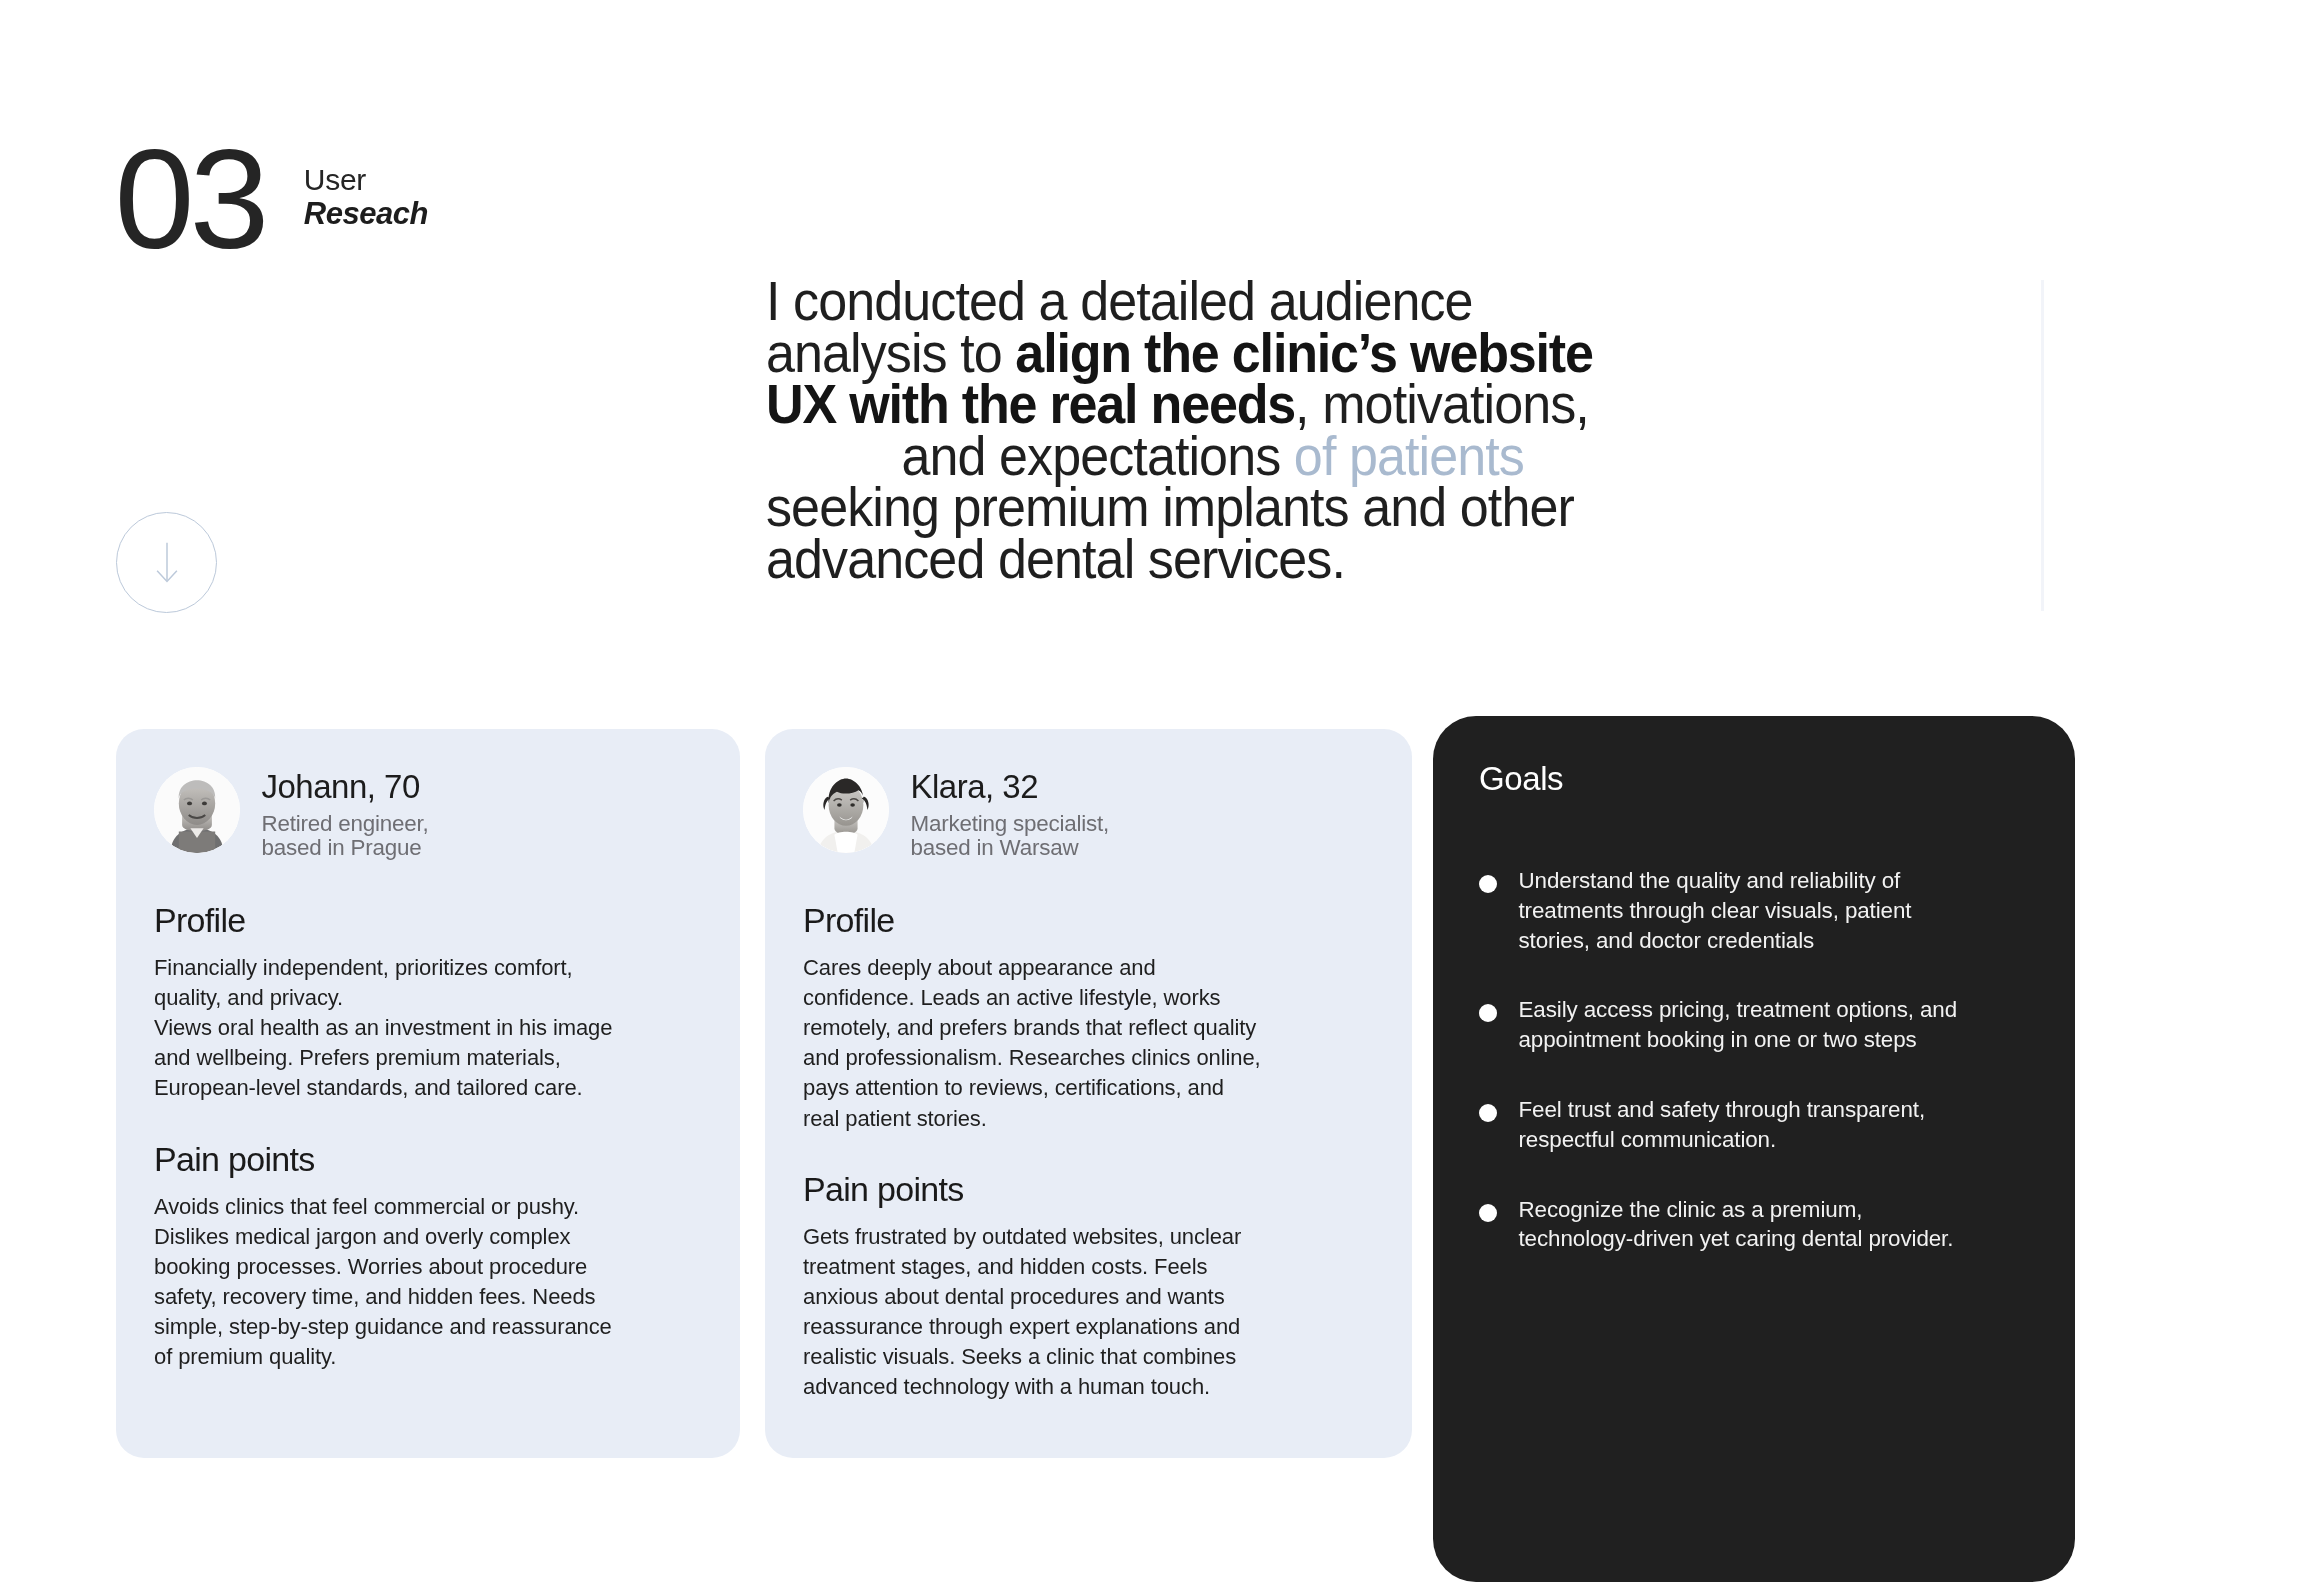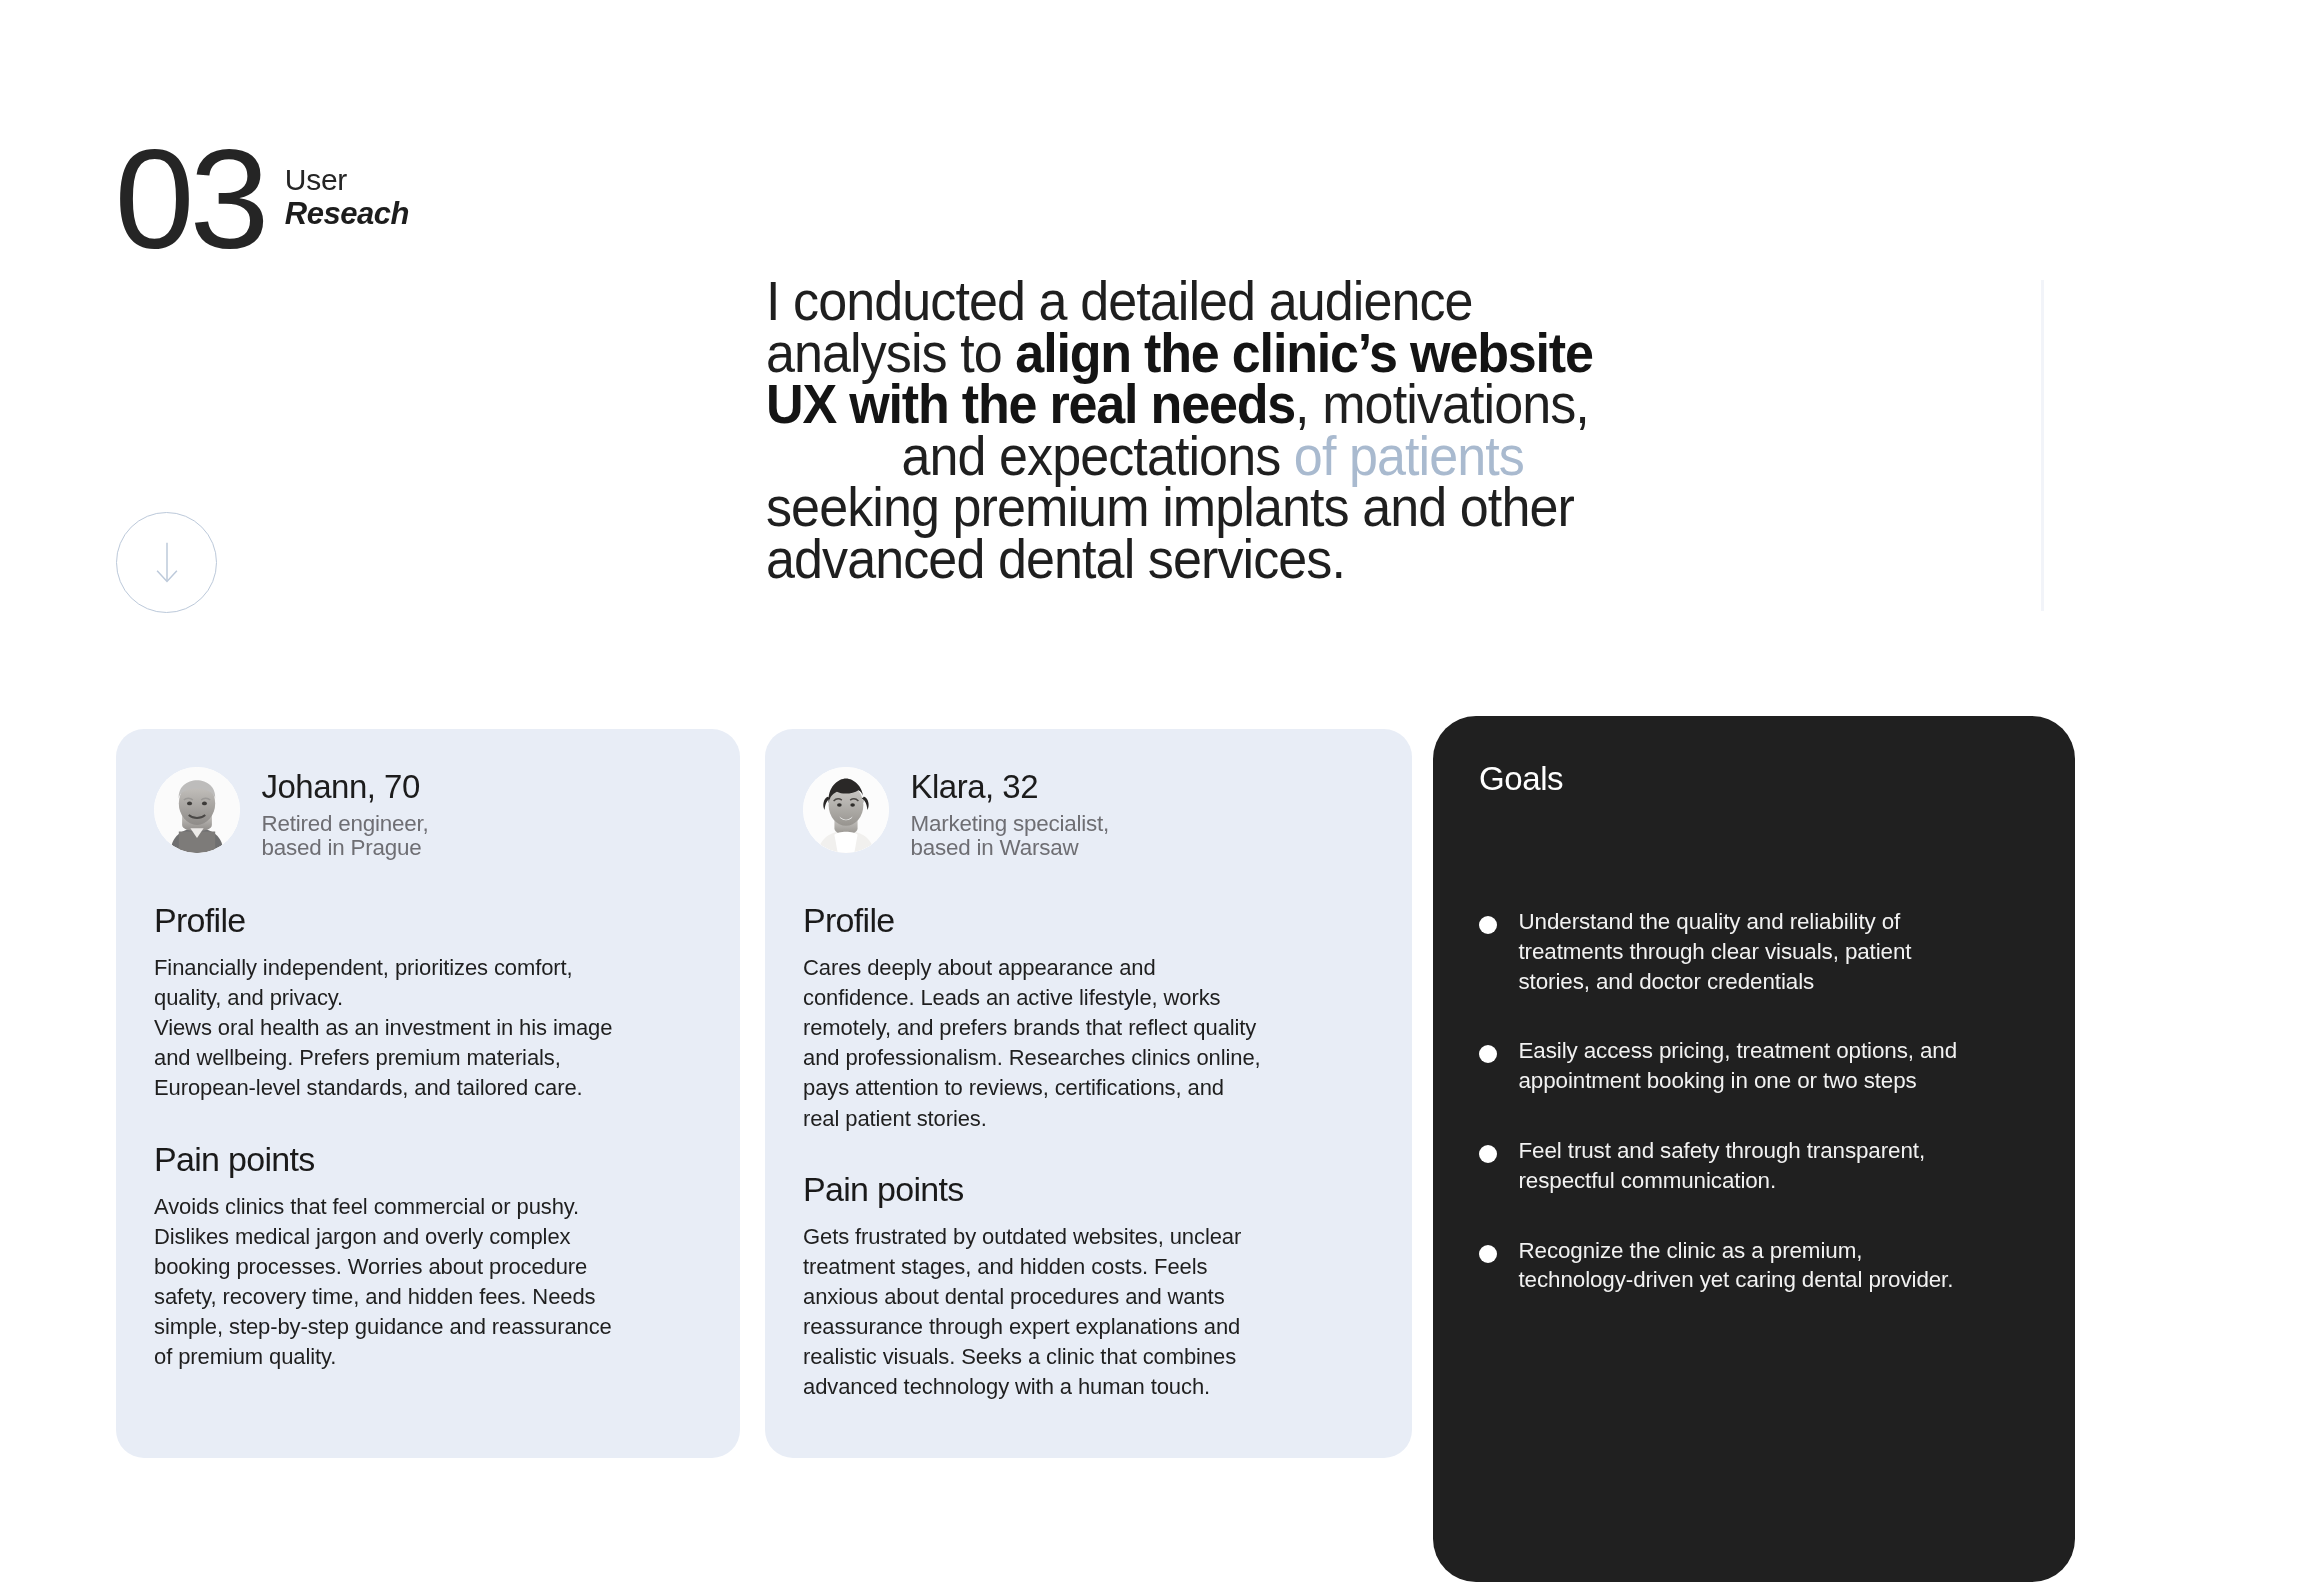--- a/index.html
+++ b/index.html
@@ -16,21 +16,21 @@
     position:absolute; left:116px; top:145px;
     display:flex; align-items:flex-start;
   }
   .section-num {
     font-size:141px; font-weight:300; line-height:0.78;
     letter-spacing:-5px; color:#252525;
     font-family:"Liberation Sans", sans-serif;
     transform:scaleX(1.02);
     height:108px; overflow:hidden;
   }
-  .kicker { margin-left:22px; padding-top:18px; }
+  .kicker { margin-left:41px; padding-top:18px; }
   .kicker-top {
     font-size:30px; font-weight:300; color:#252525;
     line-height:1.12; letter-spacing:-0.3px;
   }
   .kicker-bottom {
     font-size:31px; font-weight:600; color:#1d1d1d;
     line-height:1.12; letter-spacing:-0.5px;font-style:italic;
   }
 
   
@@ -99,21 +99,21 @@
   .card-goals {
     position:absolute; left:1433px; top:716px;
     width:642px; height:866px;
     background:#202020; border-radius:43px;
     padding:46px 48px 0 46px;
   }
   .goals-title {
     font-size:33px; font-weight:500; color:#ffffff;
     letter-spacing:-0.4px; line-height:1;
   }
-  .goals-list { margin-top:112px; }
+  .goals-list { margin-top:71px; }
   .goal-item {
     display:flex; align-items:flex-start; gap:21.5px;
     margin-bottom:40px;
   }
   .goal-bullet {
     width:18px; height:18px; border-radius:50%;
     background:#ffffff; flex:0 0 auto; margin-top:9px;
   }
   .goal-text {
     font-size:22.4px; font-weight:400; color:#f2f2f2;

